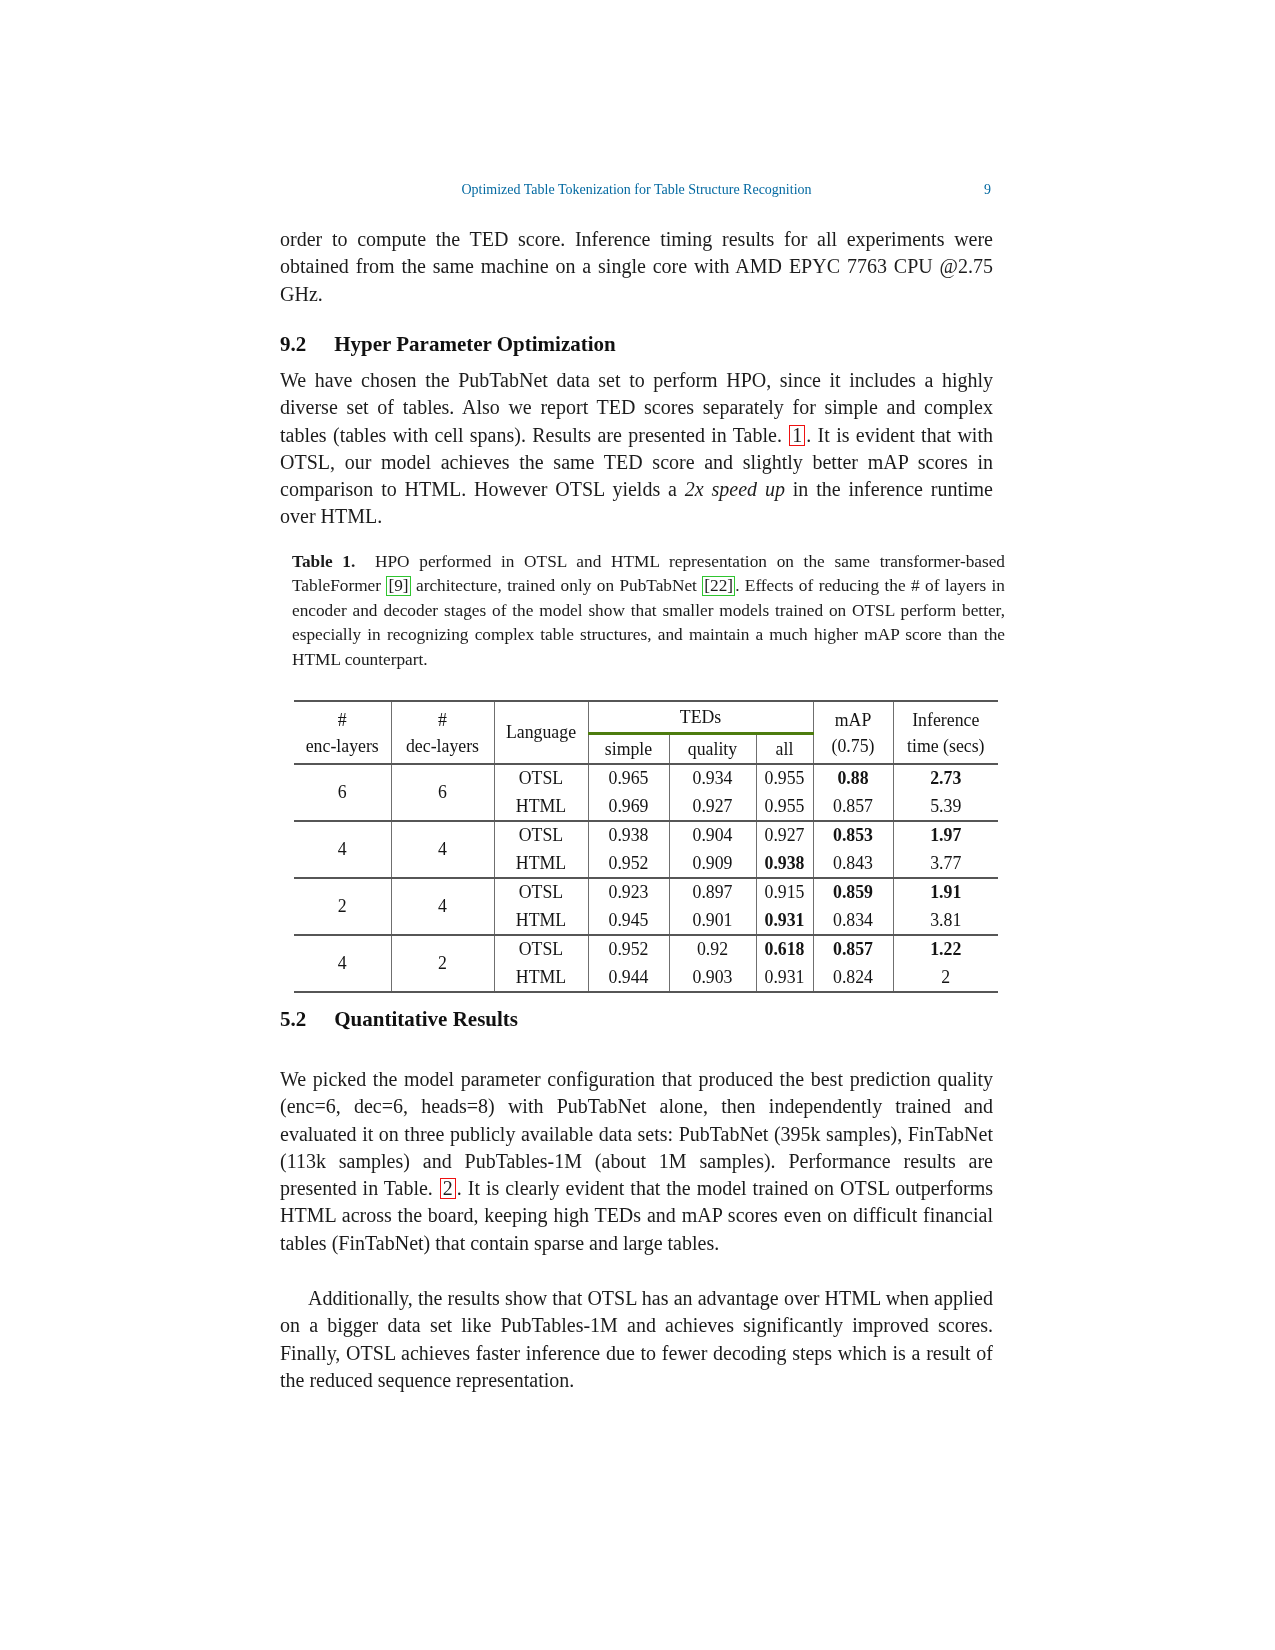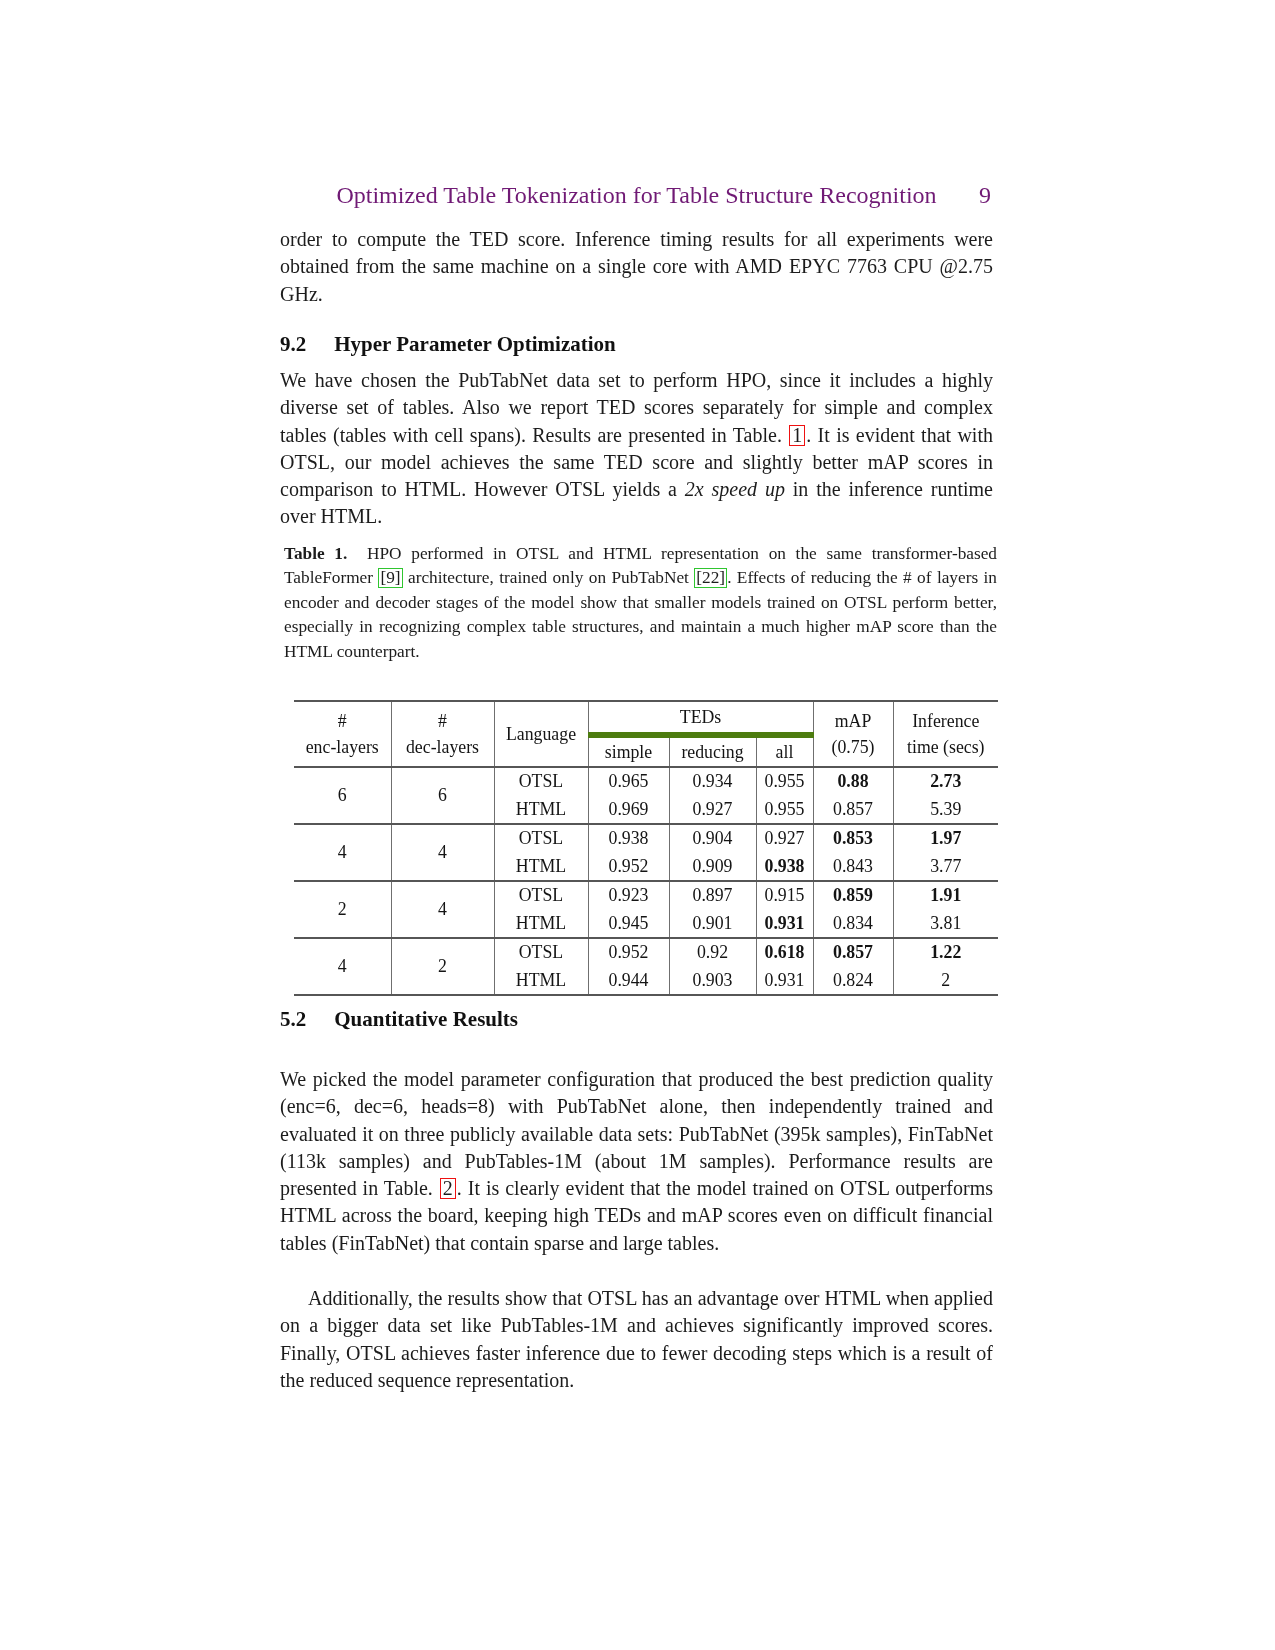--- a/index.html
+++ b/index.html
@@ -8,21 +8,21 @@
     width: 1275px;
     height: 1650px;
     background: #ffffff;
     font-family: "Liberation Serif", "DejaVu Serif", serif;
     color: #1c1c1c;
     overflow: hidden;
   }
   
   .running-header {
     position: absolute; left: 280px; top: 182px; width: 713px; height: 26px;
-    font-size: 24px; color: #701a75;
+    font-size: 14px; color: #0369a1;
   }
   .rh-title { display: block; width: 100%; text-align: center; }
   .rh-page { position: absolute; right: 2px; top: 0; }
 
   
   .body {
     position: absolute; left: 280px; width: 713px; margin: 0;
     font-size: 20px; line-height: 27.3px; text-align: justify;
   }
   .p-intro { top: 226px; }
@@ -45,40 +45,40 @@
     display: inline-block; border: 1.5px solid #ee1111;
     padding: 0 2px; line-height: 19px; margin: 0 1px;
   }
   .citebox {
     display: inline-block; border: 1.5px solid #2fc52f;
     padding: 0 1px; line-height: 18px;
   }
 
   
   .caption {
-    position: absolute; left: 280px; top: 538px; width: 713px; margin: 4px;
+    position: absolute; left: 280px; top: 538px; width: 713px; margin: 12px;
     font-size: 17.3px; line-height: 24.4px; text-align: justify;
   }
   .cap-label { font-weight: bold; margin-right: 10px; }
 
   
   .tablewrap { position: absolute; left: 294px; top: 700px; }
   table.results {
     border-collapse: collapse; table-layout: fixed; width: 704px;
     font-size: 17.8px; color: #141414;
     border-top: 2px solid #565656; border-bottom: 2px solid #565656;
   }
   table.results thead { border-bottom: 2px solid #565656; }
   table.results tbody { border-bottom: 2px solid #565656; }
   th, td {
     font-weight: normal; text-align: center; vertical-align: middle;
     padding: 0;
   }
   .br { border-right: 1px solid #6f6f6f; }
-  th.tedsline { border-bottom: 6px solid #4d7c0f; }
+  th.tedsline { border-bottom: 3px solid #4d7c0f; }
   tr.h1 th { height: 30px; }
   tr.h2 th { height: 28px; }
   tbody td { height: 27.5px; }
   .stack span { display: block; line-height: 26px; }
   .b { font-weight: bold; }
 </style>
 </head>
 <body>
 
 <div class="page">
@@ -130,21 +130,21 @@
             <span>mAP</span>
             <span>(0.75)</span>
           </th>
           <th rowspan="2" class="stack">
             <span>Inference</span>
             <span>time (secs)</span>
           </th>
         </tr>
         <tr class="h2">
           <th class="br">simple</th>
-          <th class="br">reducing</th>
+          <th class="br">quality</th>
           <th class="br">all</th>
         </tr>
       </thead>
 
       <tbody>
         <tr>
           <td rowspan="2" class="br">6</td>
           <td rowspan="2" class="br">6</td>
           <td class="br">OTSL</td>
           <td class="br">0.965</td>

